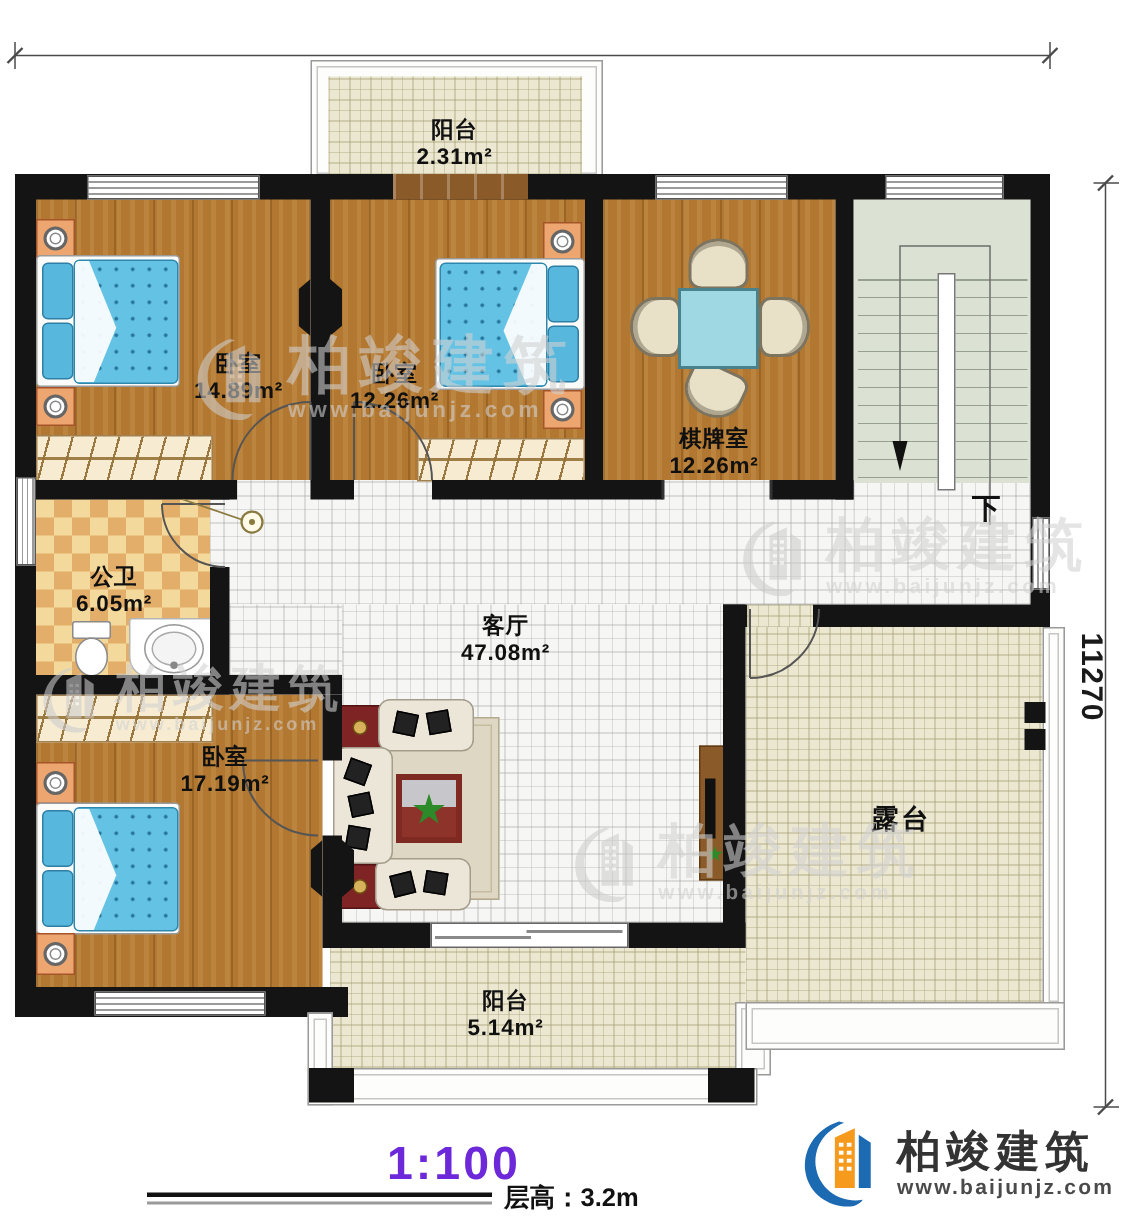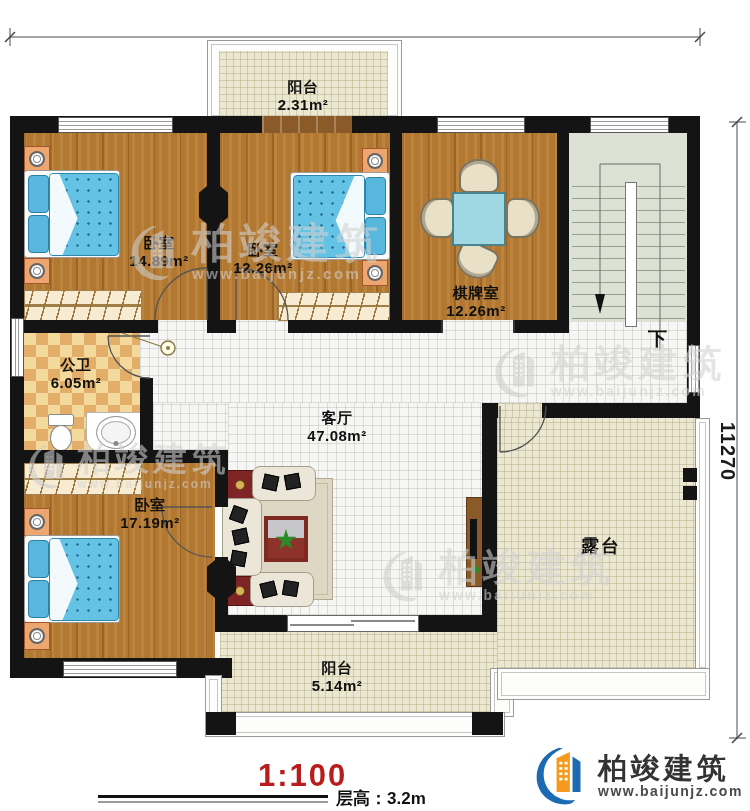--- a/index.html
+++ b/index.html
@@ -87,21 +87,21 @@
   .wm{display:flex;align-items:center;gap:10px;color:#d2d2d2;opacity:.58;transform-origin:top left;pointer-events:none;}
   .wm svg{--c1:#cdcdcd;--c2:#cdcdcd;--c3:#cdcdcd;--cw:rgba(255,255,255,.8);width:54px;height:60px;flex:0 0 auto;}
   .wm .nm{font-size:42px;font-weight:800;letter-spacing:6px;line-height:1;white-space:nowrap;}
   .wm .st{font-size:15px;font-weight:700;letter-spacing:2.5px;line-height:1.3;white-space:nowrap;}
   .logo{display:flex;align-items:center;gap:8px;}
   .logo svg{--c1:#1b6ab2;--c2:#f59a1c;--c3:#1b6ab2;--cw:#fff;width:58px;height:62px;}
   .logo .nm{font-size:29px;font-weight:900;letter-spacing:4px;color:#333;line-height:1.05;white-space:nowrap;}
   .logo .st{font-size:14px;font-weight:700;letter-spacing:1.5px;color:#4a4a4a;white-space:nowrap;}
   
   .tb-title{font-size:36px;font-weight:900;letter-spacing:3px;color:#111;white-space:nowrap;}
-  .tb-scale{font-size:31px;font-weight:700;color:#b91c1c;letter-spacing:2px;white-space:nowrap;}
+  .tb-scale{font-size:31px;font-weight:700;color:#6d28d9;letter-spacing:2px;white-space:nowrap;}
   .tb-line1{background:#111;}
   .tb-line2{background:#9a9a9a;}
   .tb-info{font-size:17px;font-weight:700;color:#111;white-space:nowrap;}
 </style>
 </head>
 <body>
 
 <svg width="0" height="0" style="position:absolute">
   <defs>
     <symbol id="bjicon" viewBox="0 0 64 70">
@@ -328,21 +328,21 @@
     <div class="ar">14.89m²</div>
   </div>
   <div class="abs rlabel" style="left:263px;top:259px;">
     <div class="nm">卧室</div>
     <div class="ar">12.26m²</div>
   </div>
   <div class="abs rlabel" style="left:476px;top:302px;">
     <div class="nm">棋牌室</div>
     <div class="ar">12.26m²</div>
   </div>
-  <div class="abs rlabel" style="left:76px;top:374px;">
+  <div class="abs rlabel" style="left:76px;top:394px;">
     <div class="nm">公卫</div>
     <div class="ar">6.05m²</div>
   </div>
   <div class="abs rlabel" style="left:150px;top:514px;">
     <div class="nm">卧室</div>
     <div class="ar">17.19m²</div>
   </div>
   <div class="abs rlabel" style="left:337px;top:427px;">
     <div class="nm">客厅</div>
     <div class="ar">47.08m²</div>

